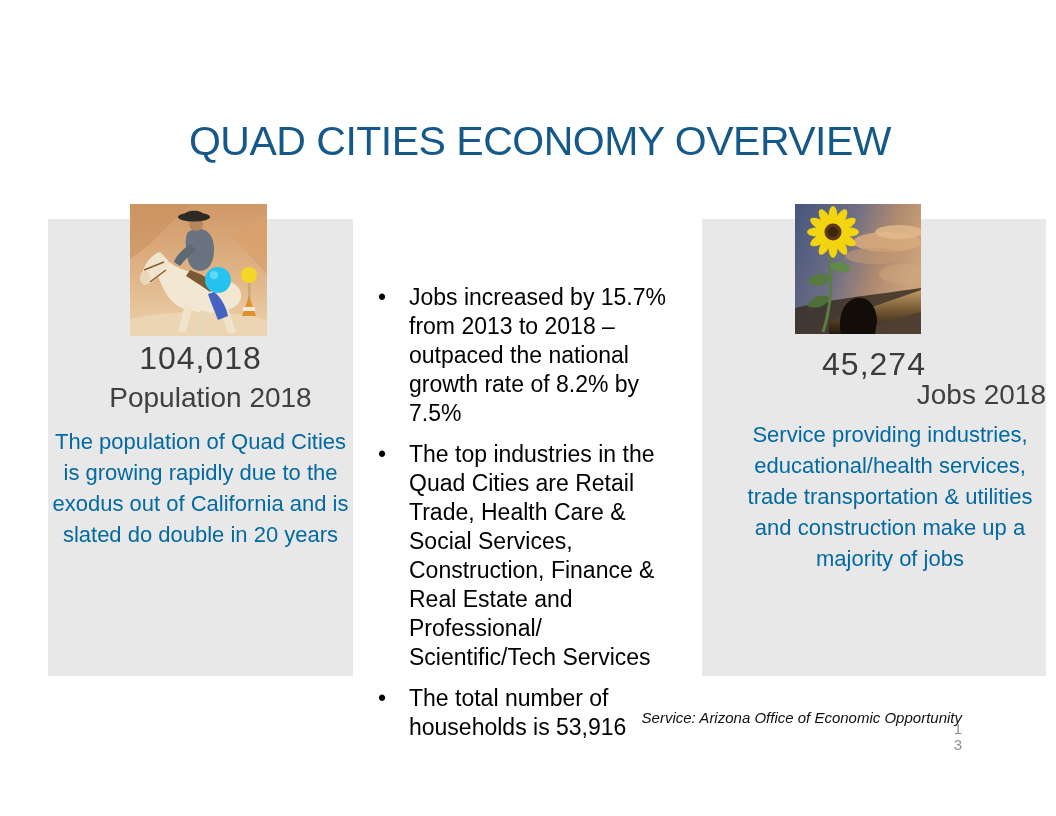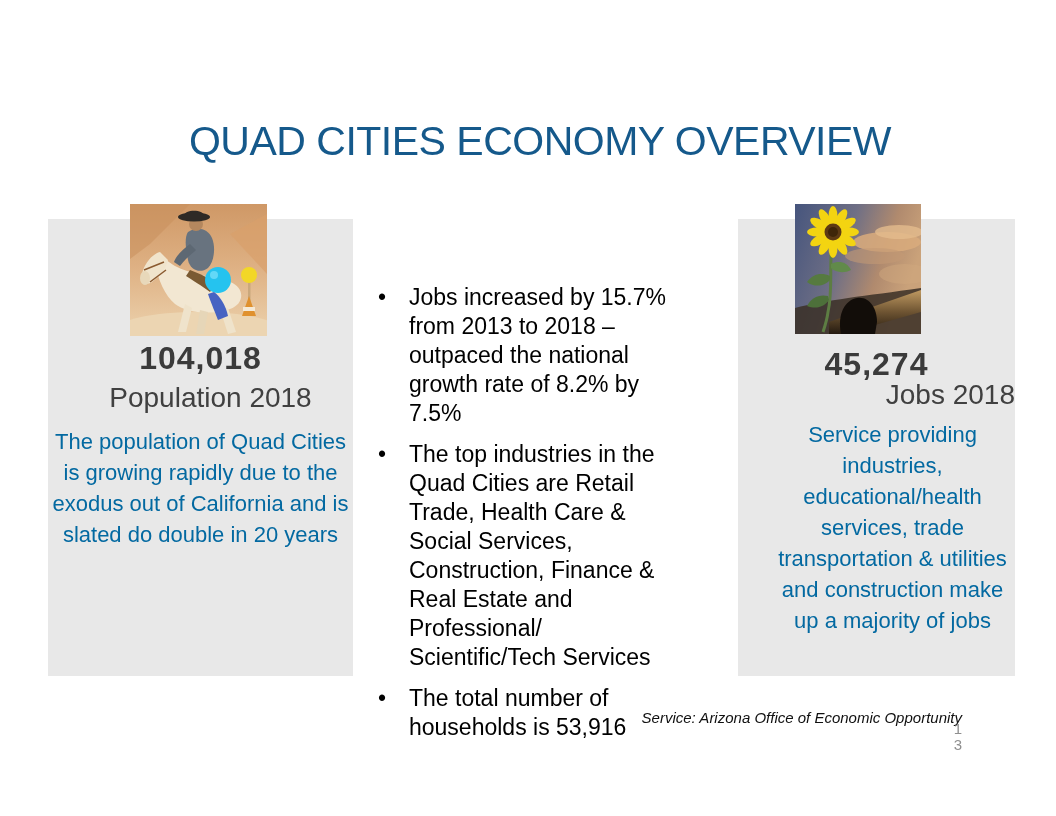--- a/index.html
+++ b/index.html
@@ -9,30 +9,30 @@
   }
   .title{
     position:absolute;top:116px;left:12px;width:100%;text-align:center;
     font-size:41px;line-height:50px;letter-spacing:-0.5px;font-weight:400;
     color:#15598B;
   }
   .panel{
     position:absolute;top:219px;height:457px;background:#E8E8E8;
   }
   .panel-left{left:48px;width:305px;}
-  .panel-right{left:738px;width:277px;}
+  .panel-right{left:702px;width:344px;}
   .photo{
     position:absolute;display:block;
   }
   .photo-left{left:130px;top:204px;width:137px;height:132px;}
   .photo-right{left:795px;top:204px;width:126px;height:130px;}
   .photo svg{width:100%;height:100%;display:block;}
   .stat-value{
     position:absolute;left:0;right:0;text-align:center;
-    font-size:32px;font-weight:700;color:#3B3B3B;letter-spacing:1px;
+    font-size:32px;font-weight:400;color:#3B3B3B;letter-spacing:1px;
   }
   .panel-left .stat-value{top:121px;}
   .panel-right .stat-value{top:127px;}
   .stat-label{
     position:absolute;left:0;right:0;text-align:center;
     font-size:28px;color:#404040;
   }
   .panel-left .stat-label{top:163px;margin-left:20px;}
   .panel-right .stat-label{top:160px;text-align:right;}
   .stat-desc{

